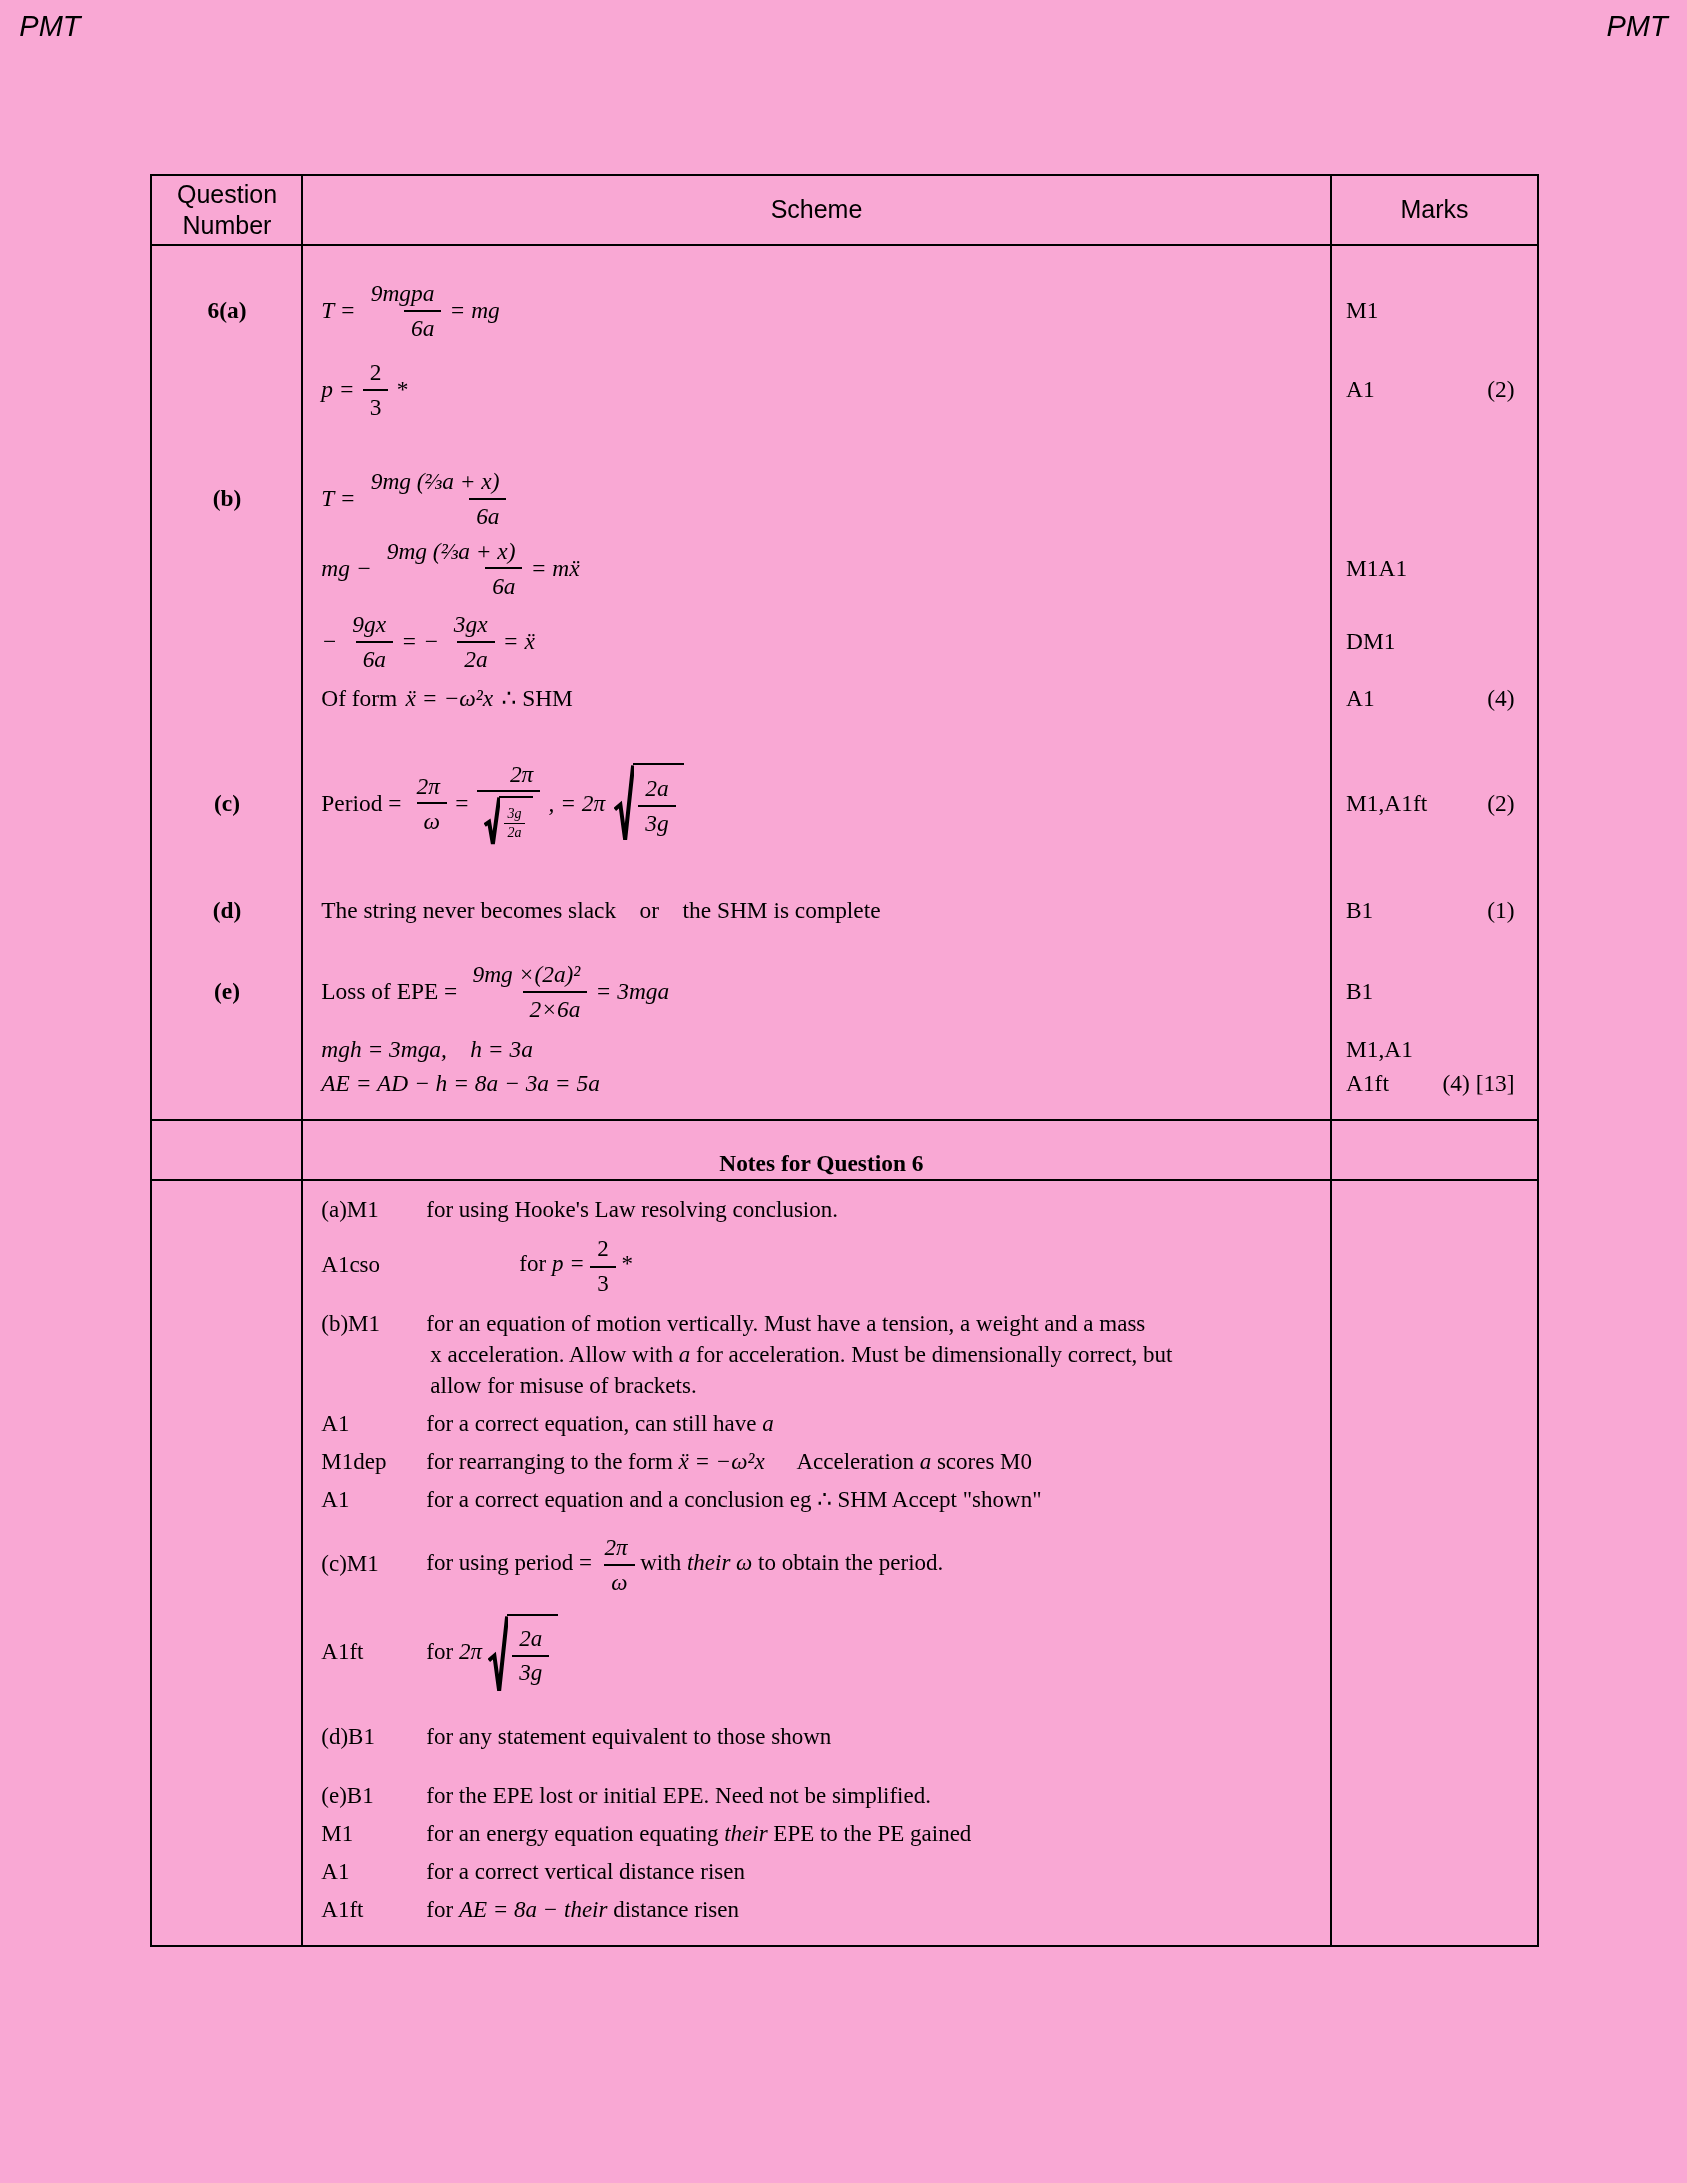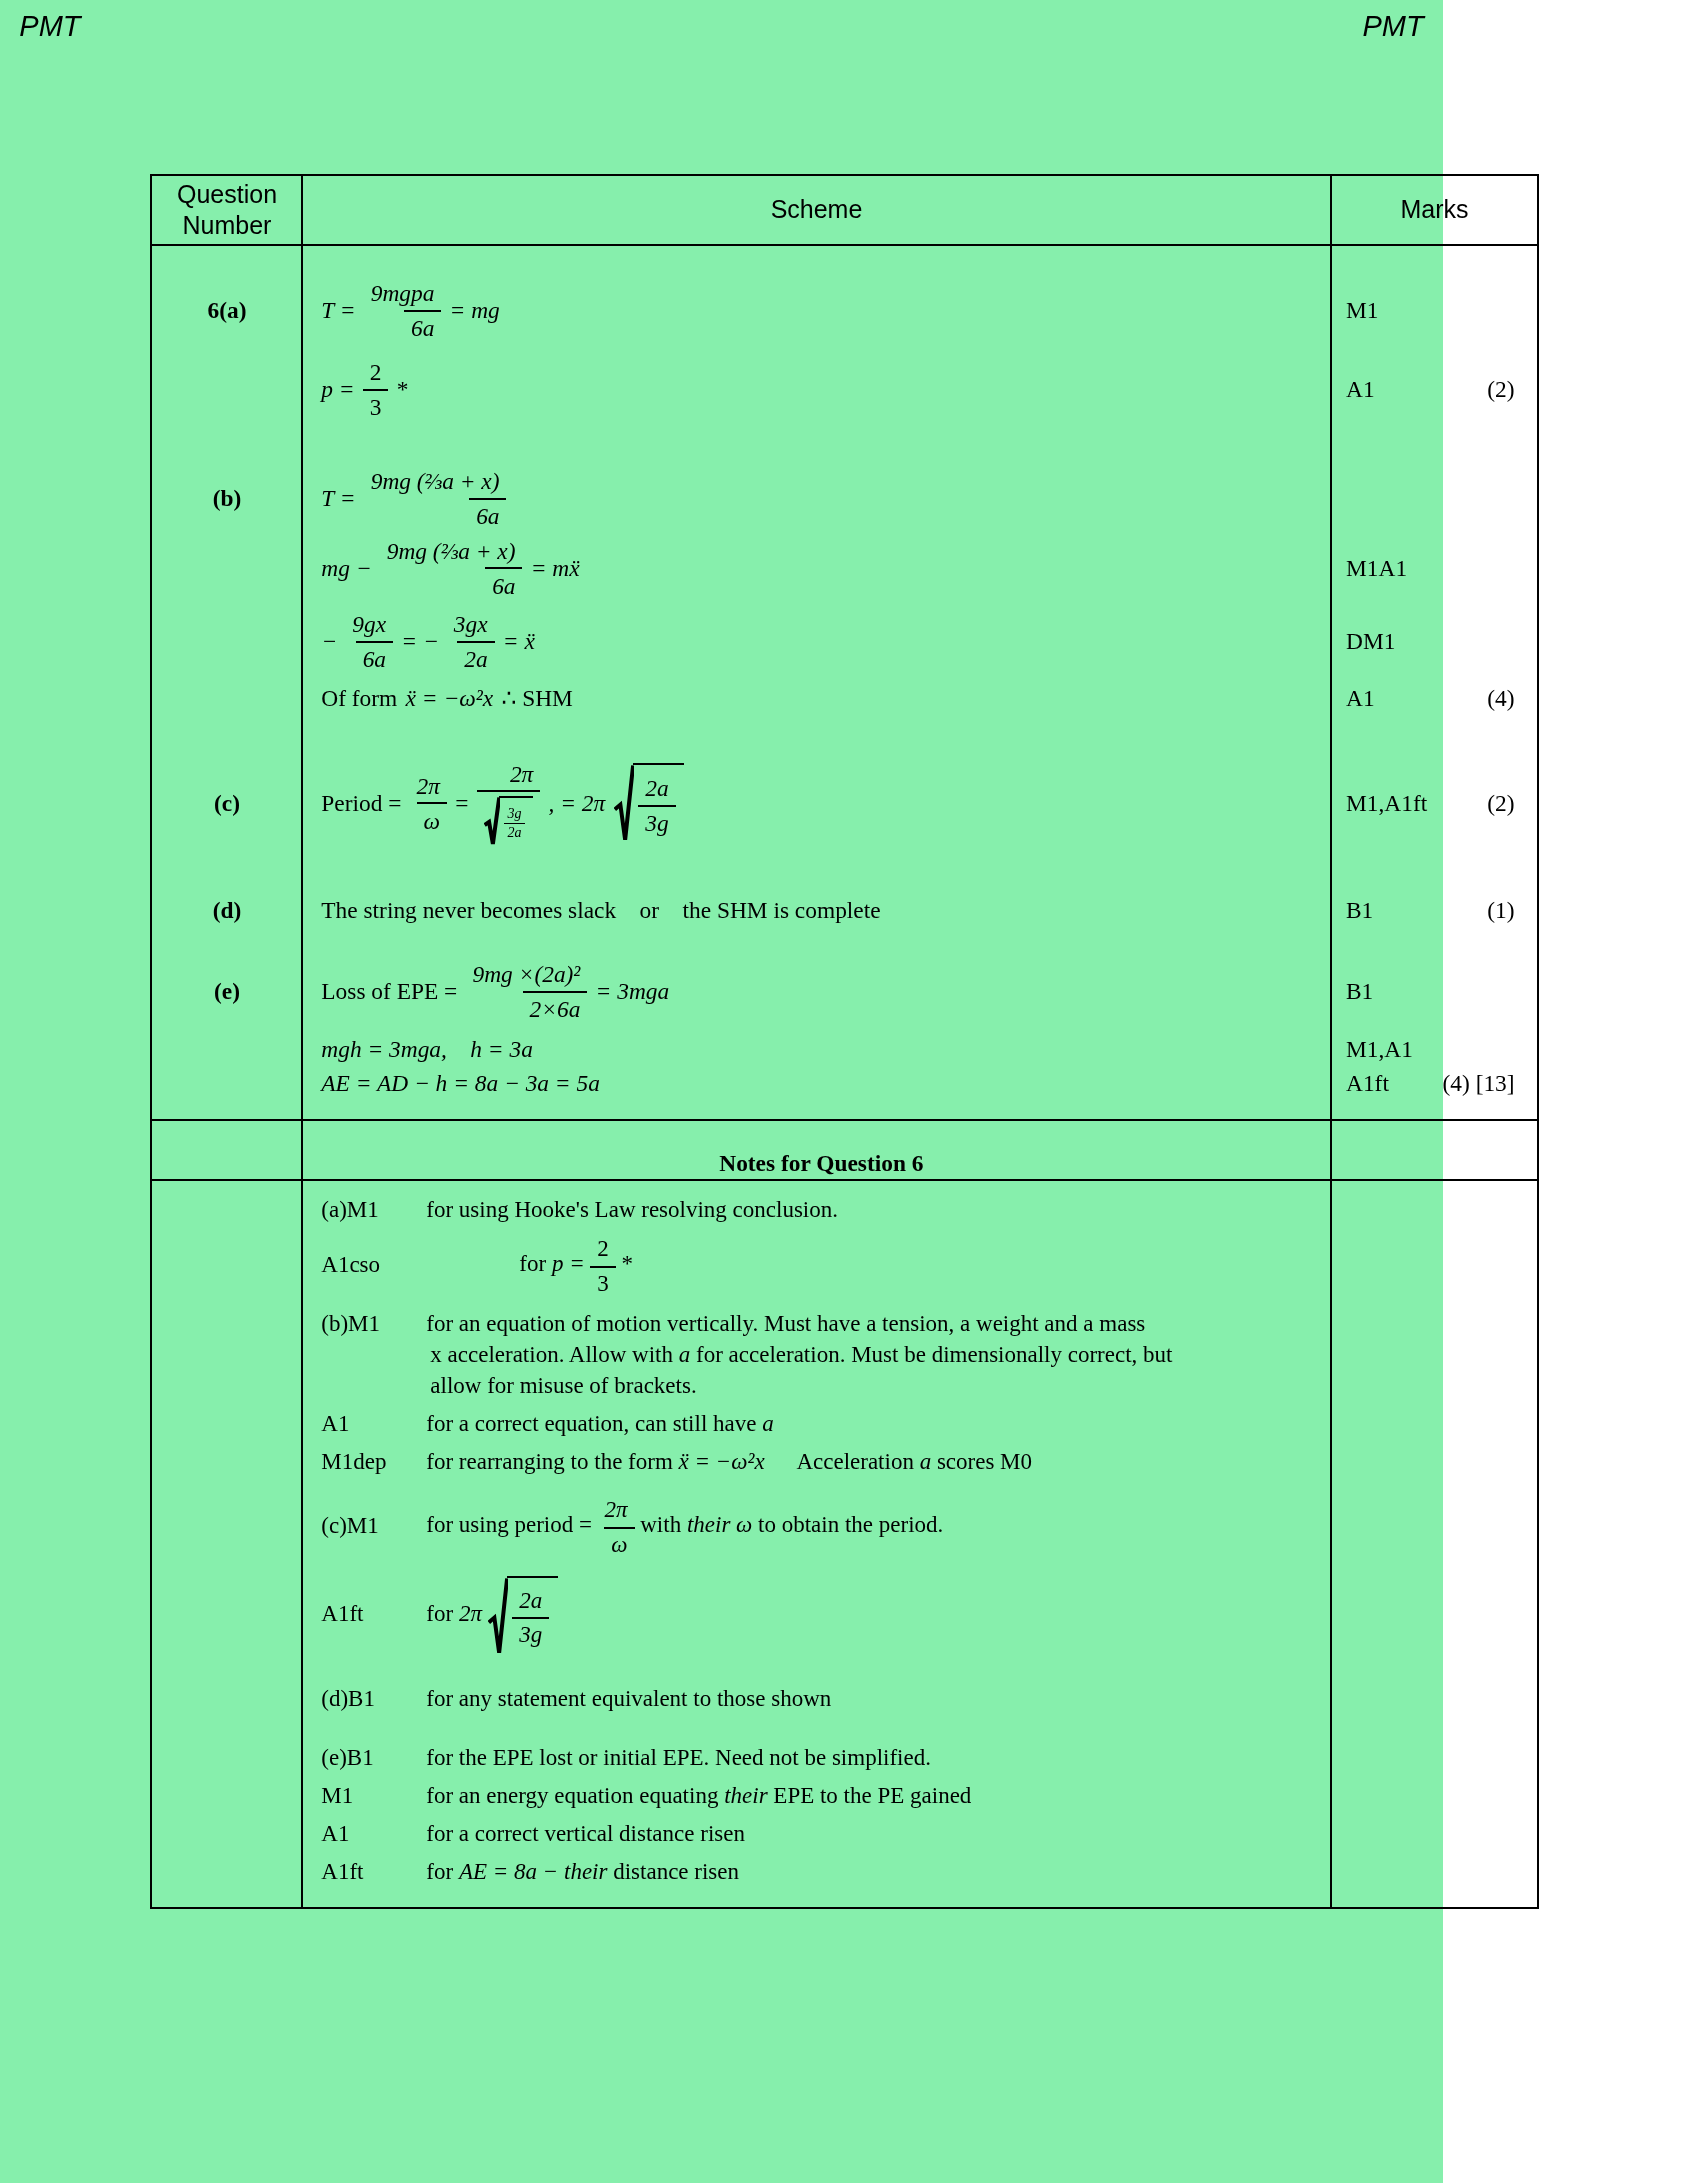--- a/index.html
+++ b/index.html
@@ -1,17 +1,17 @@
 <!DOCTYPE html>
 <html style="font-size:11px"><head>
 <meta charset="utf-8">
 <style>
   * { box-sizing: border-box; }
   html, body { margin:0; padding:0; background:#ffffff; }
-  .page { position:relative; width:1443px; height:2183px; background:#86efac; color:#000;
+  .page { position:relative; width:1687px; height:2183px; background:#f9a8d4; color:#000;
           font-family:"Liberation Serif","DejaVu Serif",serif; font-size:23.4px; line-height:1.25; }
   .pmt { position:absolute; top:8.3px; font-family:"Liberation Sans","DejaVu Sans",sans-serif;
          font-style:italic; font-size:29px; }
   .pmt.left  { left:19.3px; }
   .pmt.right { right:19.3px; }
 
   .mark-table { position:absolute; left:150px; top:174px; width:1389px; border:2.1px solid #000; }
   .vline { position:absolute; top:0; bottom:0; width:2.1px; background:#000; }
   .v1 { left:149px; } .v2 { left:1178px; }
 
@@ -299,20 +299,23 @@
         <div class="nline mt10">
           <span class="ntag">A1</span><span>for a correct equation, can still have</span> <span class="m">a</span>
         </div>
 
         <div class="nline mt10">
           <span class="ntag">M1dep</span><span>for rearranging to the form</span>
           <span class="m">ẍ = −ω²x</span>
           <span class="gapL">Acceleration</span> <span class="m">a</span> <span>scores M0</span>
         </div>
 
+        <div class="nline mt10">
+          <span class="ntag">A1</span><span>for a correct equation and a conclusion eg ∴ SHM  Accept "shown"</span>
+        </div>
 
         <div class="nline mt30">
           <span class="ntag">(c)M1</span><span>for using period =</span>
           <span class="frac">
             <span class="num m">2π</span>
             <span class="den m">ω</span>
           </span>
           <span>with</span> <span class="m">their</span> <span class="m">ω</span> <span>to obtain the period.</span>
         </div>
 

